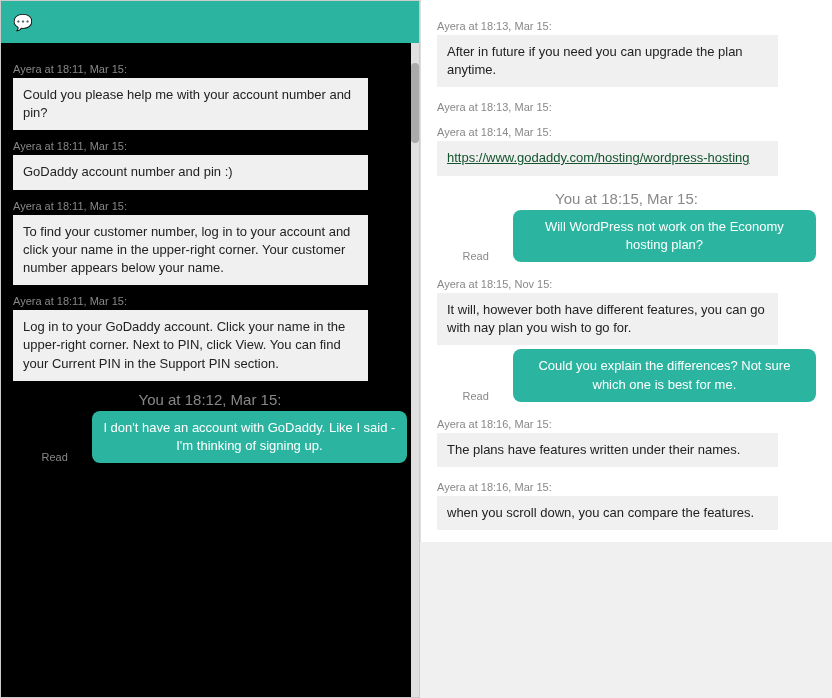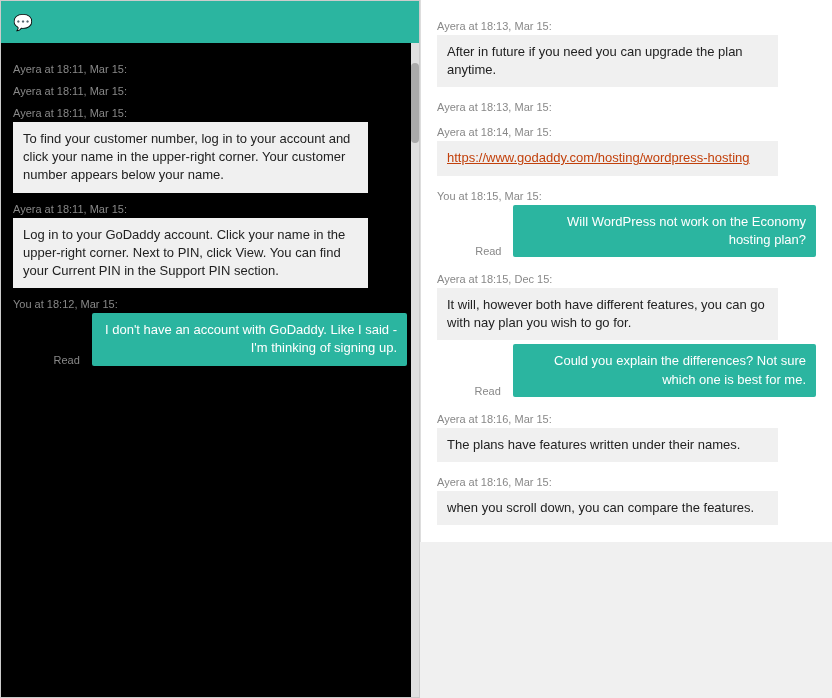--- a/index.html
+++ b/index.html
@@ -123,52 +123,52 @@
     .user-bubble-wrapper {
       display: flex;
       flex-direction: column;
       align-items: flex-end;
       margin-bottom: 4px;
     }
 
     .user-bubble {
       background: #2bb5a0;
       color: #fff;
-      border-radius: 2px;
+      border-radius: 8px;
       padding: 8px 10px;
       max-width: 80%;
       line-height: 1.4;
-      text-align: right;
+      text-align: center;
     }
 
     .read-label {
       font-size: 11px;
       color: #888;
-      margin-right: 8px;
+      margin-right: 20px;
       margin-top: 2px;
     }
 
     .user-row {
       display: flex;
       align-items: flex-end;
       justify-content: flex-end;
       gap: 4px;
       margin-bottom: 2px;
     }
 
     .timestamp-right {
-      text-align: left;
+      text-align: center;
       color: #888;
-      font-size: 11px;
+      font-size: 15px;
       margin-top: 10px;
       margin-bottom: 3px;
     }
 
     a.chat-link {
-      color: #c2410c;
+      color: #14532d;
       text-decoration: underline;
       word-break: break-all;
     }
   </style>
 </head>
 <body>
 
 <div class="left-panel">
   <div class="chat-header">
     <div class="chat-header-left">
@@ -177,21 +177,23 @@
     </div>
     <div class="header-controls">
       <button class="header-btn"></button>
       <button class="header-btn"></button>
     </div>
   </div>
 
   <div class="chat-messages" id="left-messages">
 
   <div class="timestamp">Ayera at 18:11, Mar 15:</div>
+      <div class="agent-bubble">Could you please help me with your account number and pin?</div>
       <div class="timestamp">Ayera at 18:11, Mar 15:</div>
+      <div class="agent-bubble">GoDaddy account number and pin :)</div>
       <div class="timestamp">Ayera at 18:11, Mar 15:</div>
       <div class="agent-bubble">To find your customer number, log in to your account and click your name in the upper-right corner. Your customer number appears below your name.</div>
       <div class="timestamp">Ayera at 18:11, Mar 15:</div>
       <div class="agent-bubble">Log in to your GoDaddy account. Click your name in the upper-right corner. Next to PIN, click View. You can find your Current PIN in the Support PIN section.</div>
       <div class="timestamp-right">You at 18:12, Mar 15:</div>
       <div class="user-bubble-wrapper">
         <div class="user-row">
           <span class="read-label">Read</span>
           <div class="user-bubble">I don't have an account with GoDaddy. Like I said - I'm thinking of signing up.</div>
         </div>
@@ -210,21 +212,21 @@
     <div class="timestamp">Ayera at 18:13, Mar 15:</div>
     <div class="timestamp">Ayera at 18:14, Mar 15:</div>
     <div class="agent-bubble"><a class="chat-link" href="#">https://www.godaddy.com/hosting/wordpress-hosting</a></div>
     <div class="timestamp-right">You at 18:15, Mar 15:</div>
     <div class="user-bubble-wrapper">
       <div class="user-row">
         <span class="read-label">Read</span>
         <div class="user-bubble">Will WordPress not work on the Economy hosting plan?</div>
       </div>
     </div>
-    <div class="timestamp">Ayera at 18:15, Dec 15:</div>
+    <div class="timestamp">Ayera at 18:15, Nov 15:</div>
     <div class="agent-bubble">It will, however both have different features, you can go with nay plan you wish to go for.</div>
     <div class="user-bubble-wrapper">
       <div class="user-row">
         <span class="read-label">Read</span>
         <div class="user-bubble">Could you explain the differences? Not sure which one is best for me.</div>
       </div>
     </div>
     <div class="timestamp">Ayera at 18:16, Mar 15:</div>
     <div class="agent-bubble">The plans have features written under their names.</div>
     <div class="timestamp">Ayera at 18:16, Mar 15:</div>

